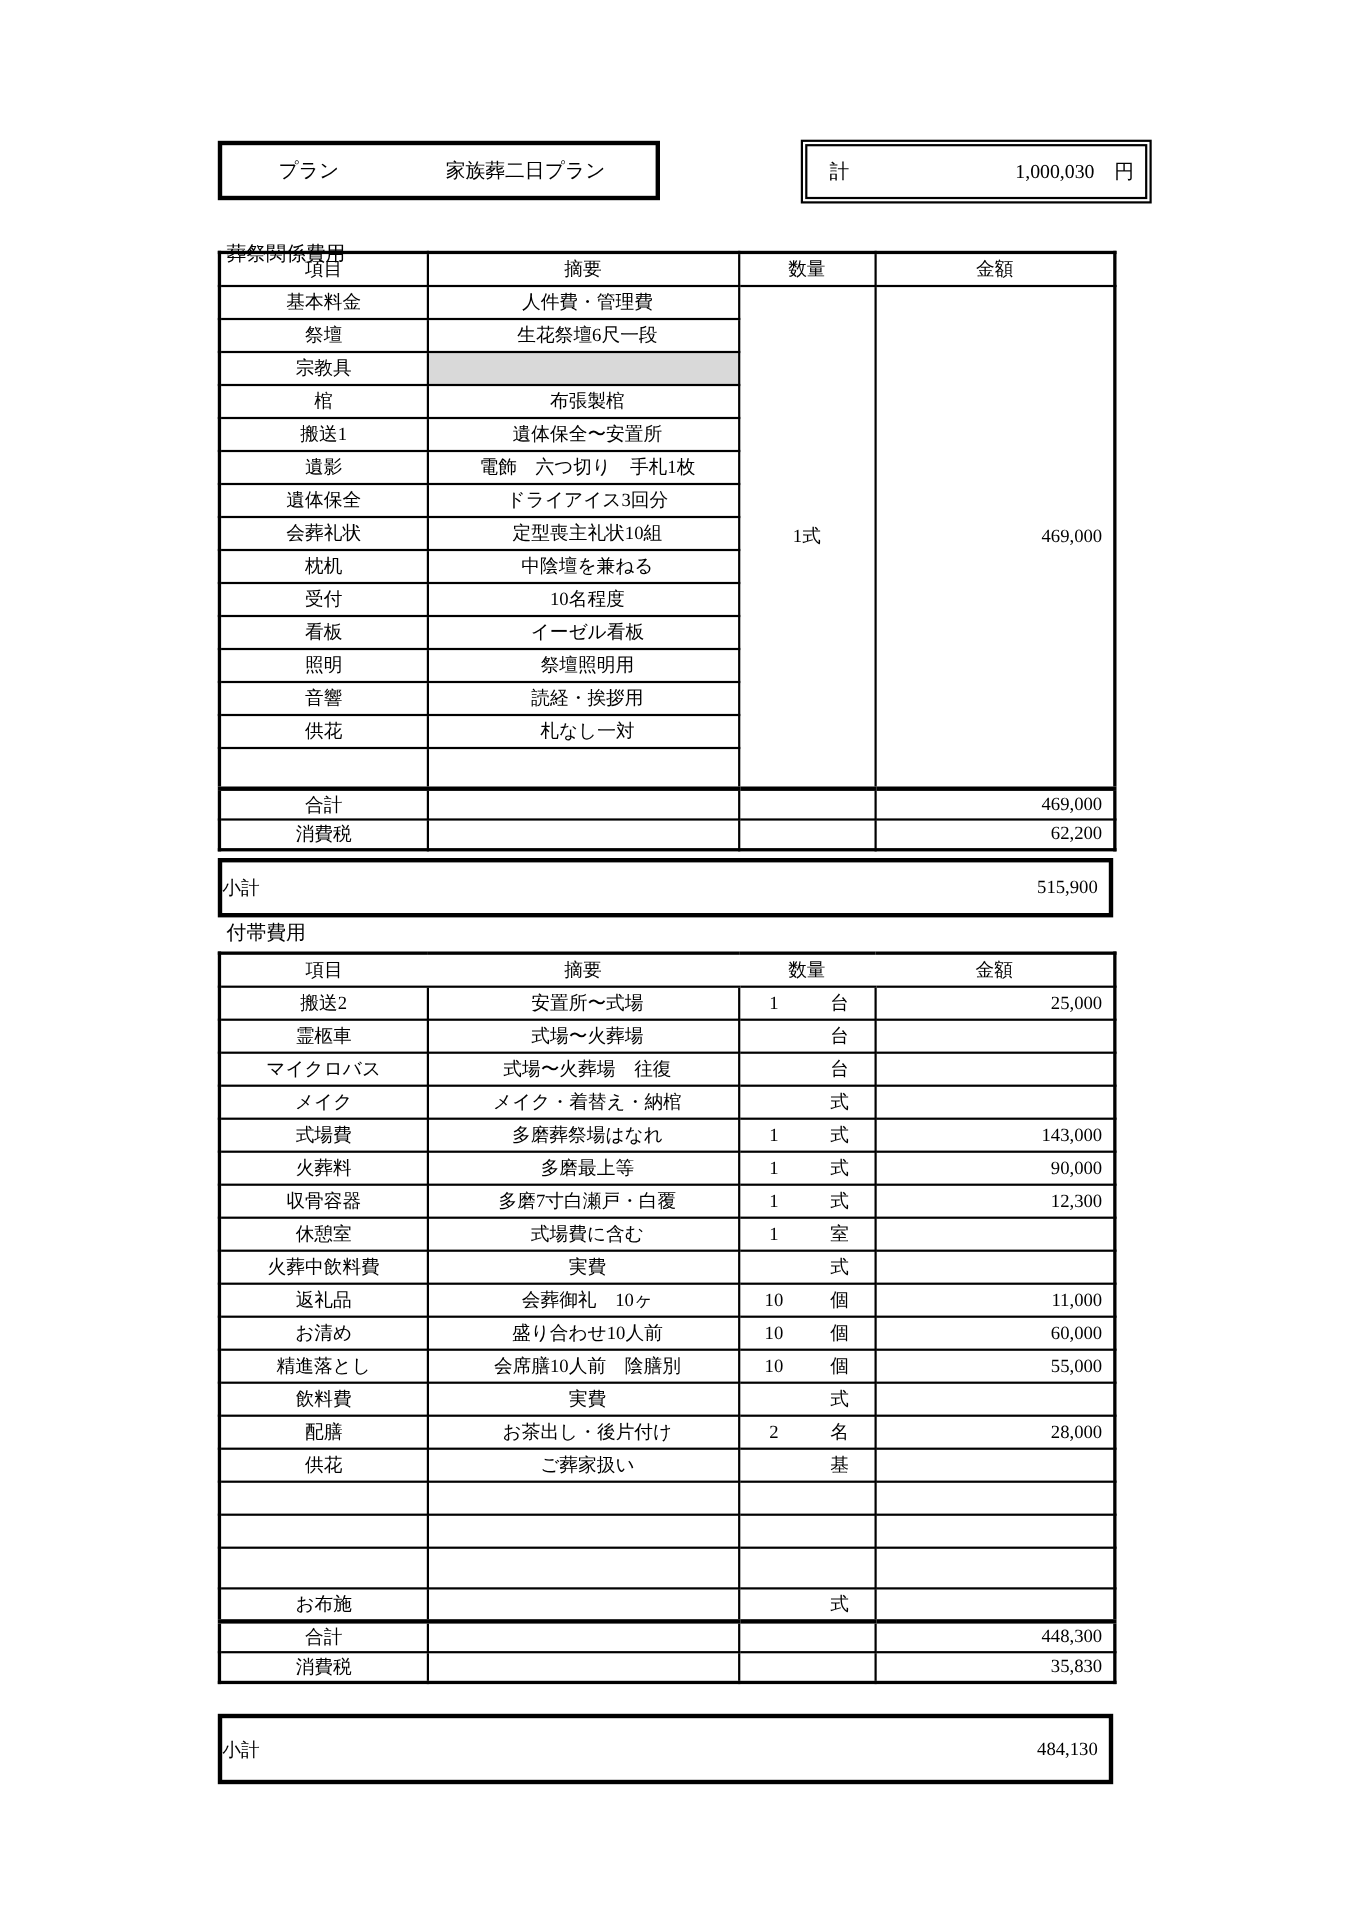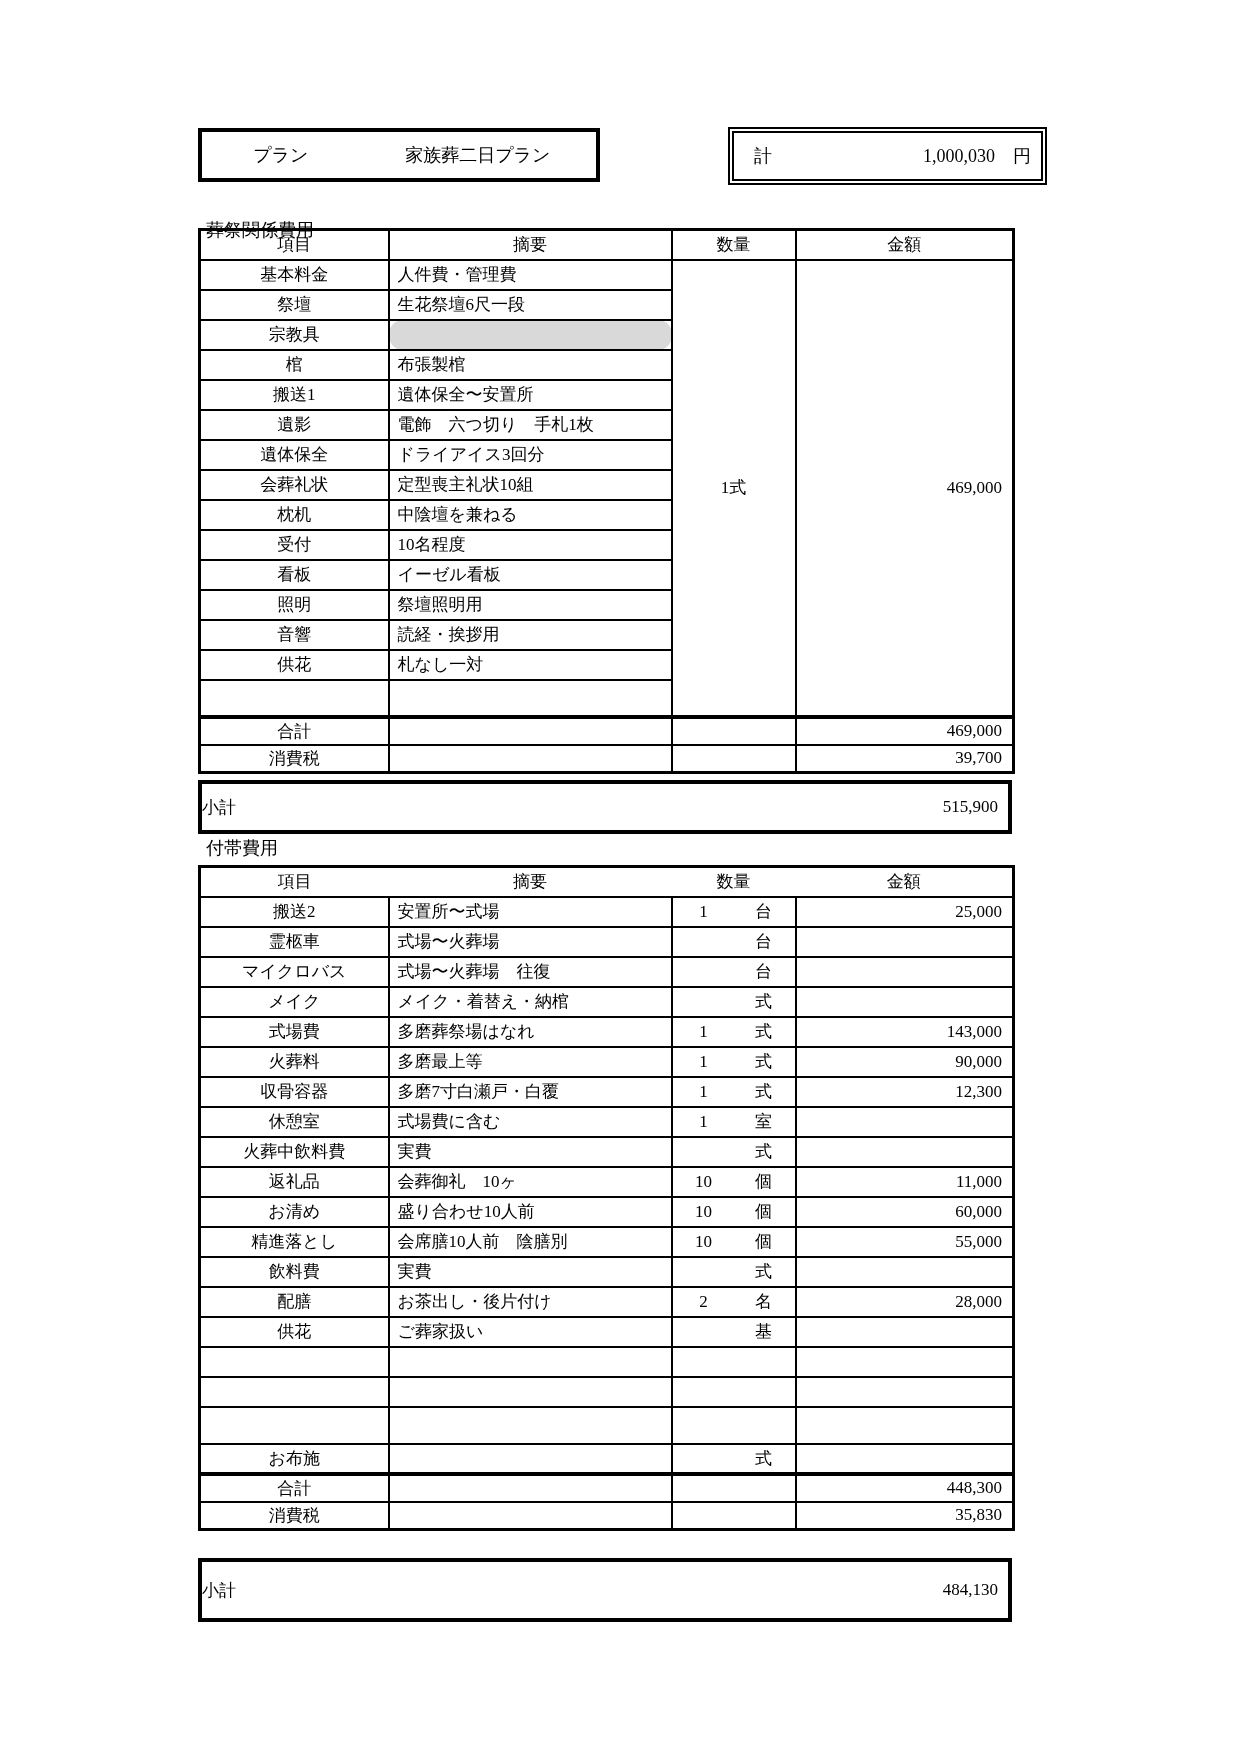--- a/index.html
+++ b/index.html
@@ -42,21 +42,21 @@
   .cost th,.cost td{
     border:2px solid #000;font-size:17px;font-weight:normal;
     padding:0;vertical-align:middle;overflow:hidden;white-space:nowrap;
   }
   .cost tr.hdr{height:30px;}
   .cost tr.hdr th{text-align:center;}
   .cost tr.hdr.nodiv th{border-left:none;border-right:none;}
   .cost tr.data{height:30px;}
   .cost tr.data.tall{height:37px;}
   .cost td.item{text-align:center;}
-  .cost td.desc{text-align:left;padding-left:8px;border-radius:14px;}
+  .cost td.desc{text-align:center;padding-left:8px;}
   .cost td.desc.shaded{background:#d9d9d9;}
   .cost td.qty{text-align:center;}
   .cost td.qty .qn,.cost td.qty .qu{display:inline-block;width:49%;text-align:center;}
   .cost td.amt{text-align:right;padding-right:10px;}
   .cost td.qtym{text-align:center;vertical-align:middle;}
   .cost td.amtm{text-align:right;vertical-align:middle;padding-right:10px;}
   .cost tr.totalrow{height:28px;}
   .cost tr.totalrow td{border-top:4px solid #000;}
   .cost tr.taxrow{height:28px;}
 
@@ -168,21 +168,21 @@
         <tr class="totalrow">
           <td class="item">合計</td>
           <td class="desc"></td>
           <td class="qty"></td>
           <td class="amt">469,000</td>
         </tr>
         <tr class="taxrow">
           <td class="item">消費税</td>
           <td class="desc"></td>
           <td class="qty"></td>
-          <td class="amt">39,700</td>
+          <td class="amt">62,200</td>
         </tr>
       </tbody>
   </table>
 
   <div class="subtotal-box" id="subtotal1">
     <span class="lbl">小計</span>
     <span class="val">515,900</span>
   </div>
 
   <div class="section-label" id="sec2-label">付帯費用</div>

